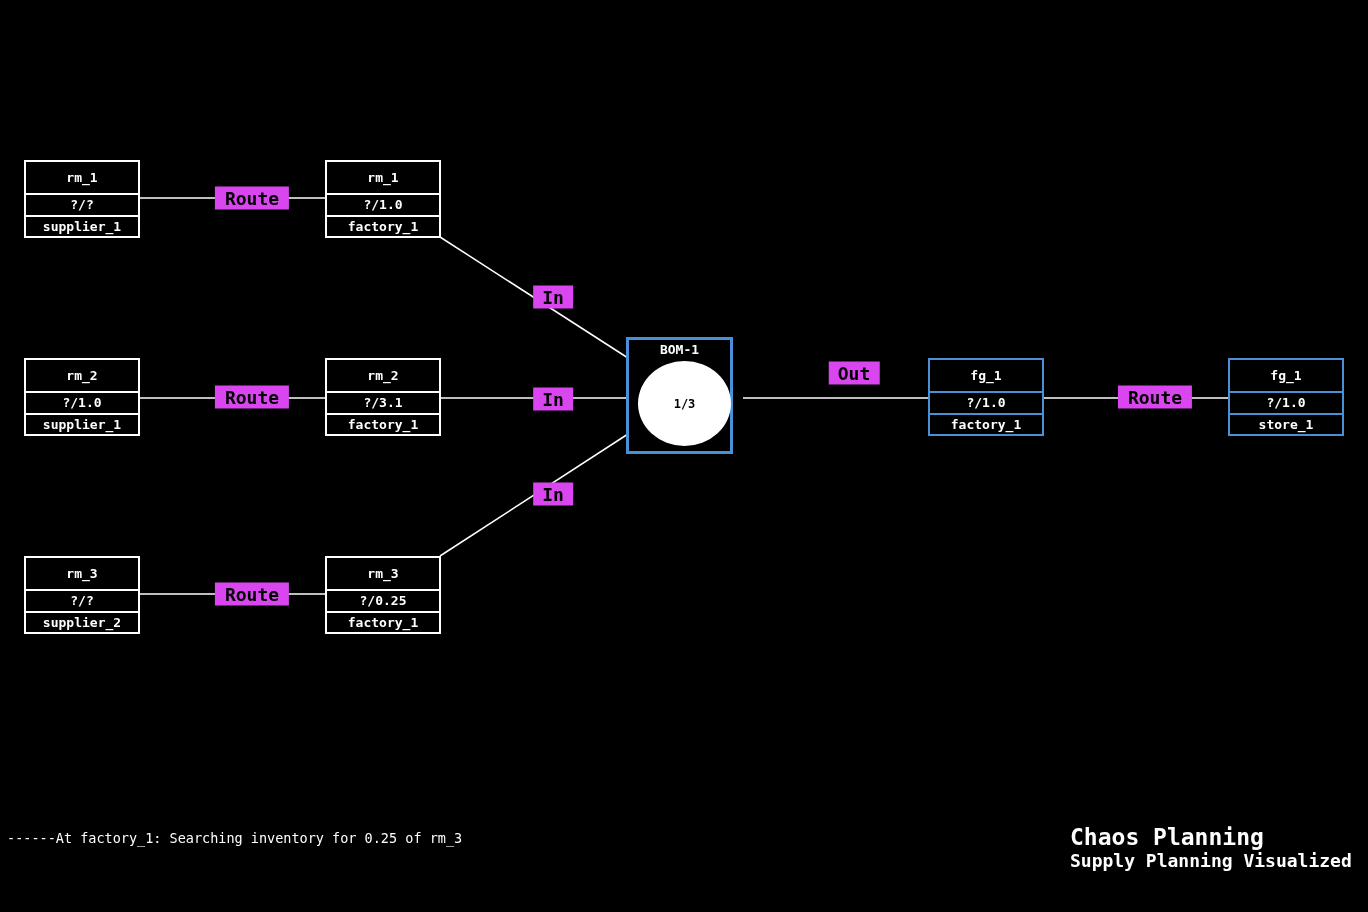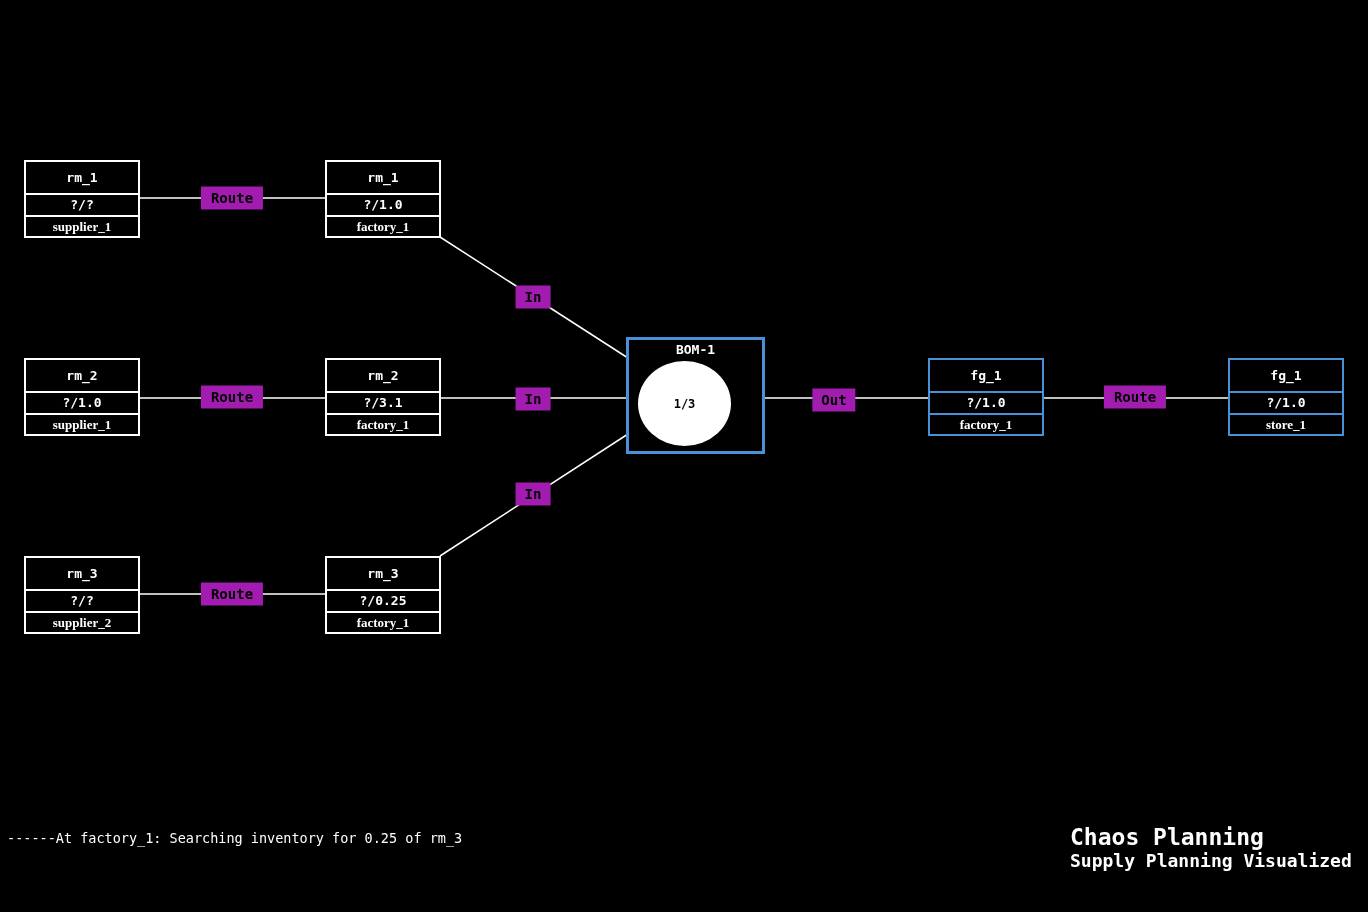--- a/index.html
+++ b/index.html
@@ -40,34 +40,33 @@
     border-bottom: 2px solid #ffffff;
   }
   .node .cell-qty {
     height: 20px;
     line-height: 20px;
     border-bottom: 2px solid #ffffff;
   }
   .node .cell-loc {
     height: 19px;
     line-height: 19px;
-    font-family: Liberation Serif, serif;
   }
   .node.blue,
   .node.blue .cell-title,
   .node.blue .cell-qty {
     border-color: #4a90d9;
   }
   
   .bom {
     position: absolute;
     left: 626px;
     top: 337px;
     box-sizing: border-box;
-    width: 139px;
+    width: 107px;
     height: 117px;
     border: 3px solid #4a90d9;
     background: #000000;
   }
   .bom-title {
     position: absolute;
     left: 0;
     top: 2px;
     width: 100%;
     text-align: center;
@@ -87,27 +86,28 @@
     font-weight: bold;
     font-size: 12px;
     display: flex;
     align-items: center;
     justify-content: center;
   }
   
   .elabel {
     position: absolute;
     transform: translate(-50%, -50%);
-    background: #a21caf;
+    background: #d946ef;
     color: #000000;
     font-weight: bold;
-    font-size: 14px;
+    font-size: 18px;
     line-height: 21px;
     padding: 1px 10px;
     white-space: nowrap;
+    margin-left: 20px;
   }
   .elabel.small { padding: 1px 9px; }
   
   .log {
     position: absolute;
     left: 7px;
     top: 798px;
     color: #ffffff;
     font-size: 13.5px;
     line-height: 16px;
@@ -201,21 +201,21 @@
     <div class="cell-qty">?/1.0</div>
     <div class="cell-loc">store_1</div>
   </div>
 
   <div class="elabel" style="left:232px;top:198px">Route</div>
   <div class="elabel" style="left:232px;top:397px">Route</div>
   <div class="elabel" style="left:232px;top:594px">Route</div>
   <div class="elabel small" style="left:533px;top:297px">In</div>
   <div class="elabel small" style="left:533px;top:399px">In</div>
   <div class="elabel small" style="left:533px;top:494px">In</div>
-  <div class="elabel small" style="left:834px;top:400px">Out</div>
+  <div class="elabel small" style="left:834px;top:373px">Out</div>
   <div class="elabel" style="left:1135px;top:397px">Route</div>
 
   <div class="log">
     <div>------At factory_1: Searching inventory for 0.25 of rm_3</div>
     
     
     
     
   </div>
 

